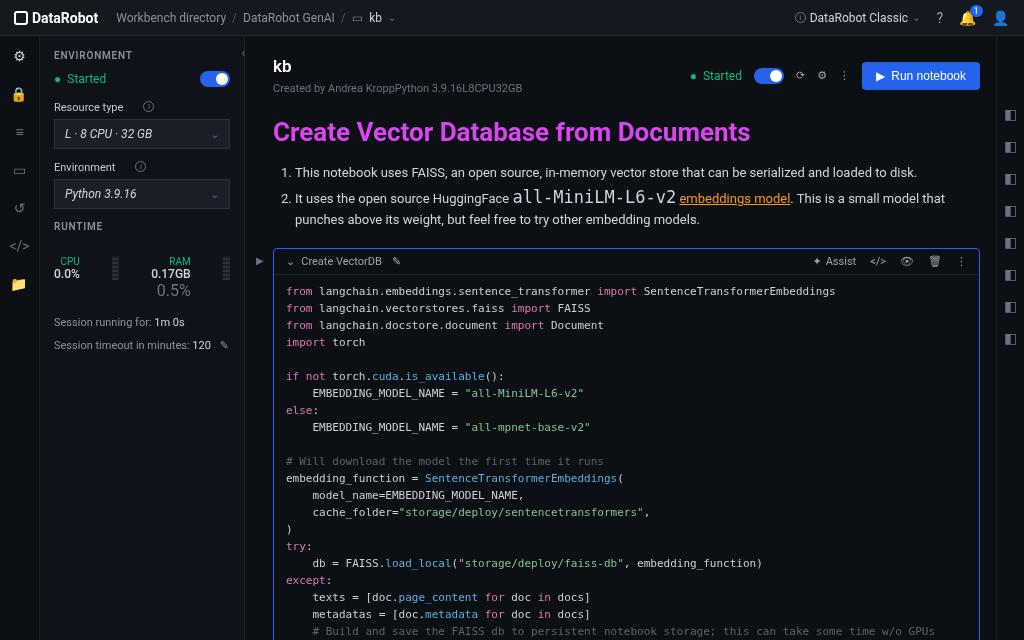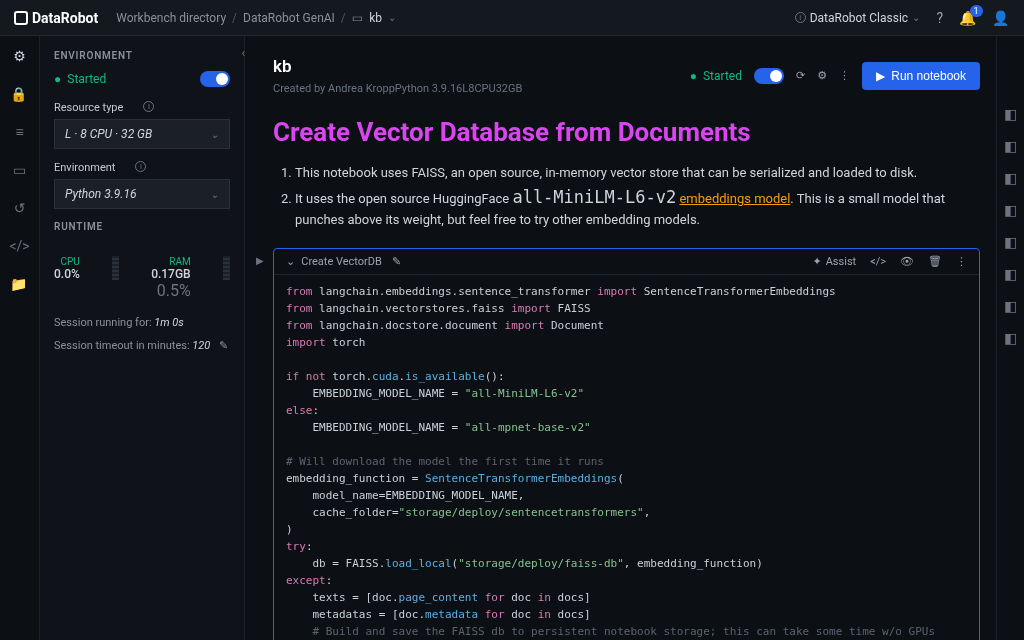--- a/index.html
+++ b/index.html
@@ -29,21 +29,21 @@
 .info-circle { width: 11px; height: 11px; border: 1px solid #6b7280; border-radius: 50%; display: inline-flex; align-items: center; justify-content: center; font-size: 8px; color: #6b7280; }
 .select { background: #1a1f28; border: 1px solid #2a2f38; border-radius: 0; padding: 7px 10px; color: #d1d5db; font-size: 12px; display: flex; align-items: center; justify-content: space-between; cursor: pointer; margin-bottom: 12px; font-style: italic; }
 .chev { color: #6b7280; font-size: 10px; }
 .runtime-row { display: flex; gap: 32px; margin-top: 24px; }
 .metric { flex: 1; }
 .metric-label { color: #10b981; font-size: 10px; text-align: right; }
 .metric-label.ram { color: #10b981; }
 .metric-val { color: #d1d5db; font-size: 12px; text-align: right; font-weight: 500; }
 .metric-sub { color: #6b7280; font-size: 16px; text-align: right; }
 .session-txt { color: #8b909a; font-size: 11px; margin-top: 16px; }
-.session-txt .val { color: #d1d5db; font-style: italic; }
+.session-txt .val { color: #d1d5db; }
 .content { flex: 1; overflow: auto; position: relative; }
 .right-rail { position: absolute; right: 0; top: 0; width: 28px; background: #0c0f14; border-left: 1px solid #1c2027; height: 100%; display: flex; flex-direction: column; align-items: center; padding-top: 70px; gap: 16px; }
 .page-head { padding: 20px 44px 10px 28px; }
 .page-title-row { display: flex; align-items: center; justify-content: space-between; }
 .page-title { font-size: 17px; font-weight: 600; color: #fff; }
 .page-meta { color: #6b7280; font-size: 11px; margin-top: 6px; display: flex; }
 .page-actions { display: flex; align-items: center; gap: 12px; }
 .run-btn { background: #2563eb; color: #fff; border: none; border-radius: 4px; padding: 7px 14px; font-size: 12px; font-weight: 500; cursor: pointer; display: flex; align-items: center; gap: 6px; }
 .body { padding: 12px 44px 20px 28px; }
 .h1 { font-size: 26px; font-weight: 700; color: #d946ef; margin-bottom: 16px; }

